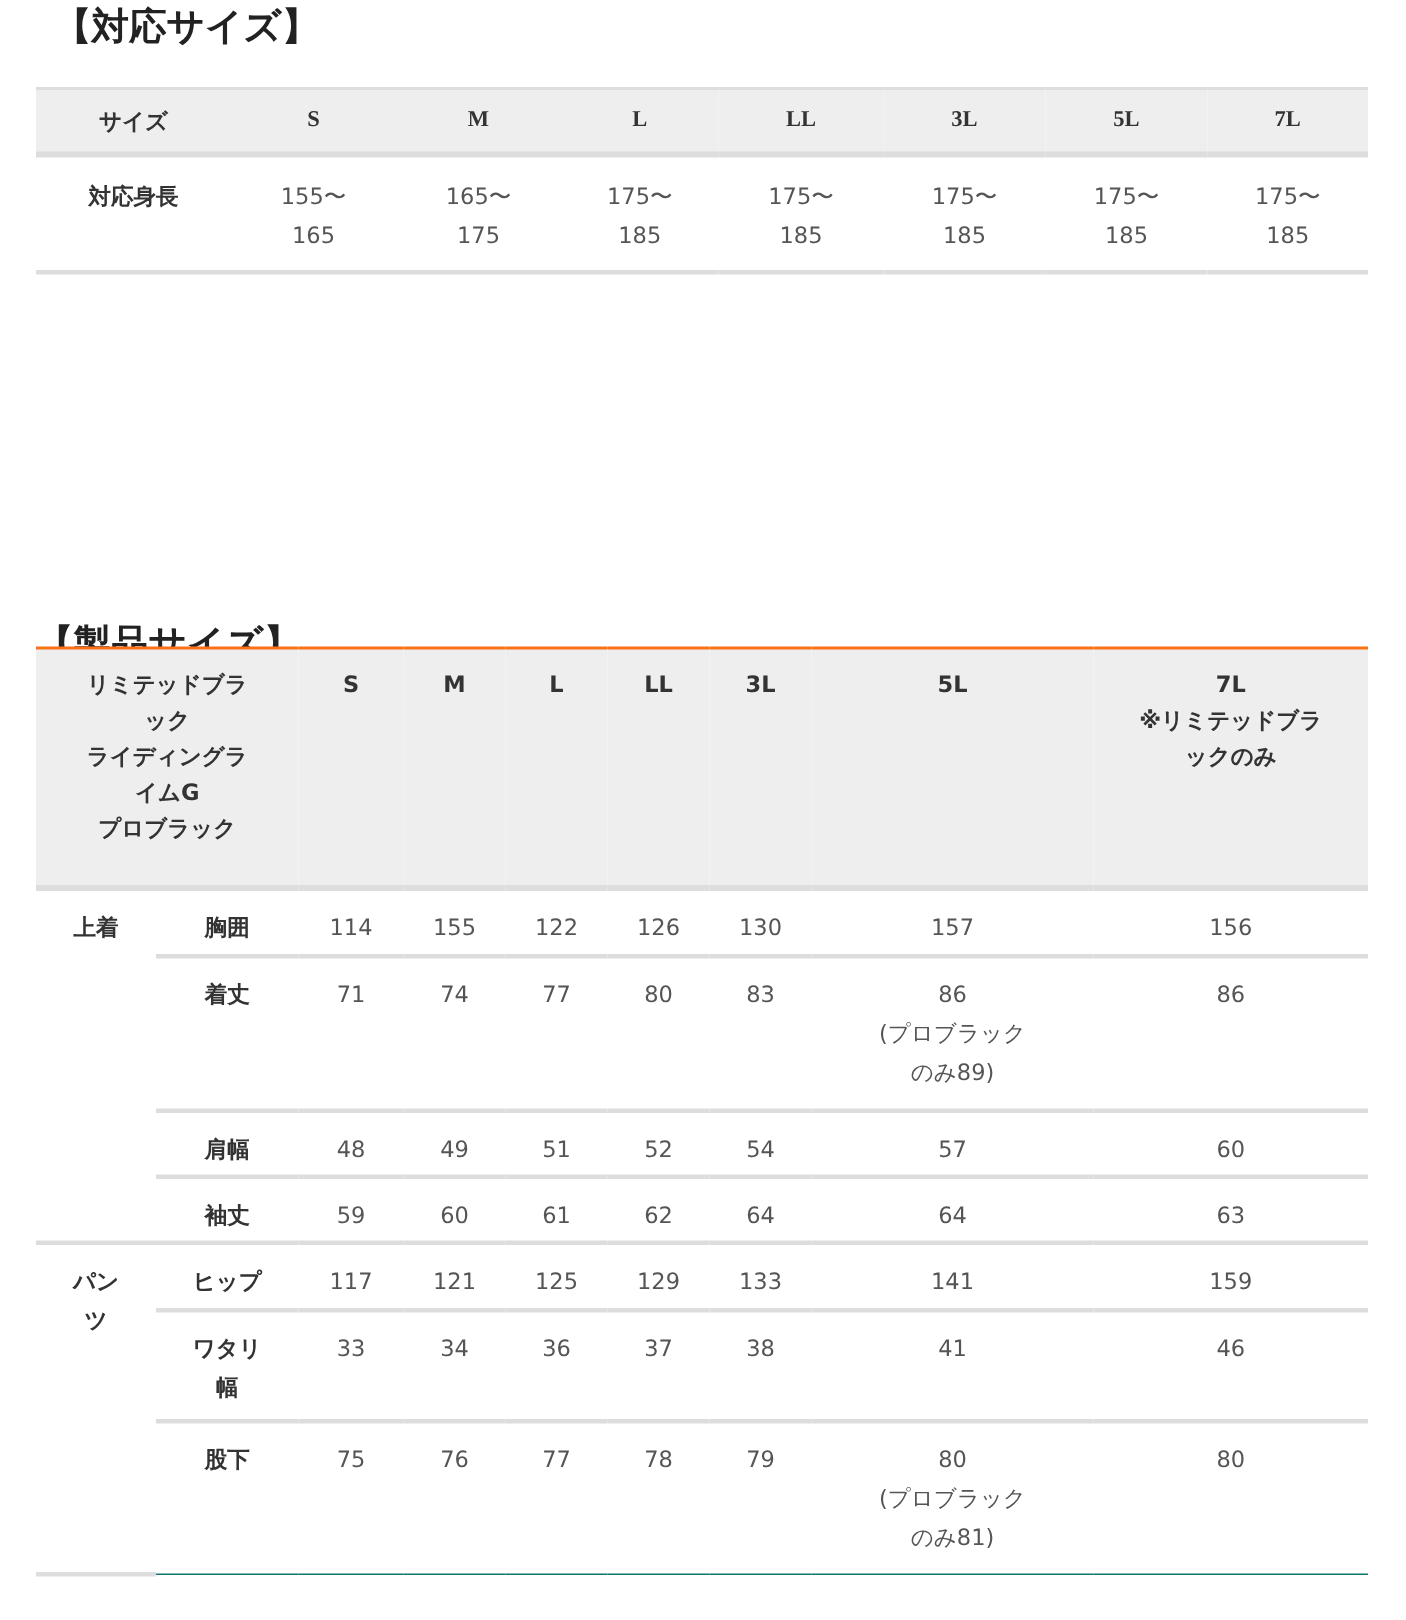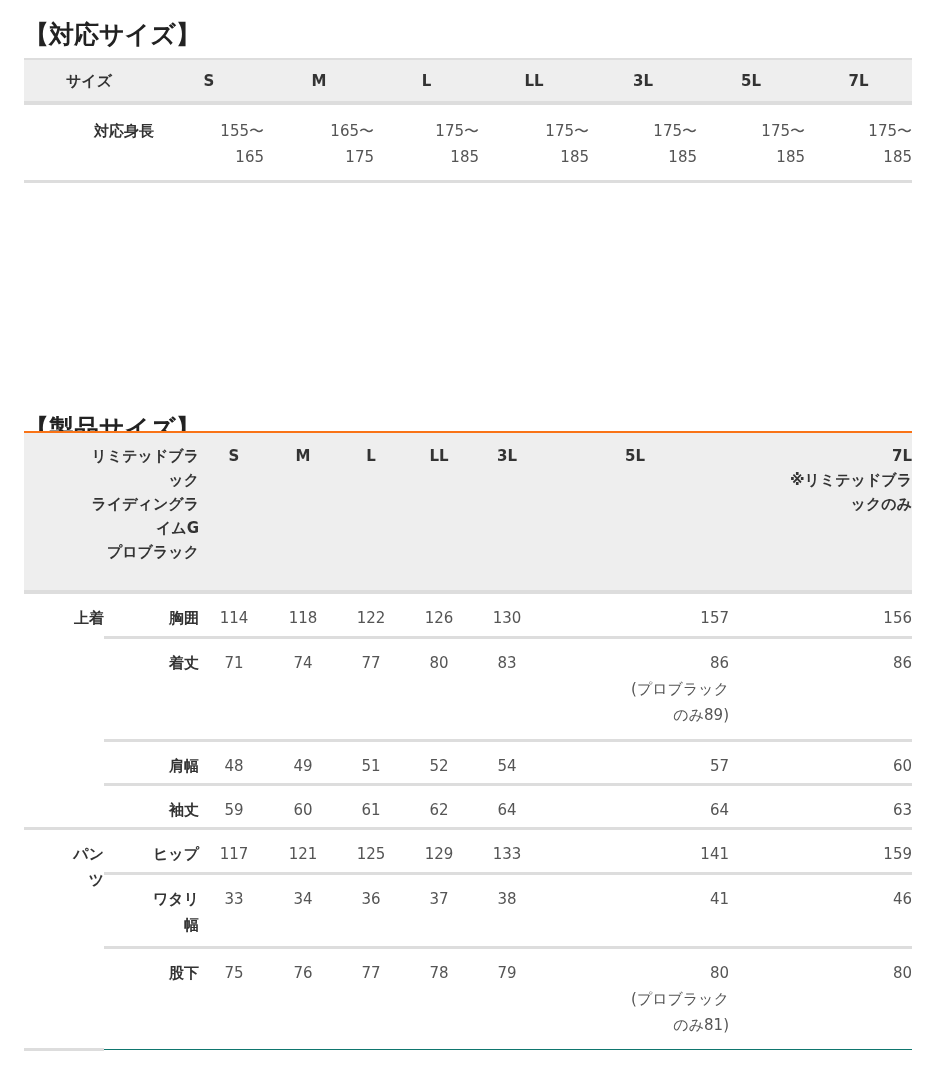--- a/index.html
+++ b/index.html
@@ -12,43 +12,43 @@
   }
 
   table { border-collapse: collapse; position: absolute; left: 24px; width: 888px; table-layout: fixed; }
   th { background: #eeeeee; font-weight: bold; color: #333333; font-size: 15px; vertical-align: top; text-align: center; }
   td { font-size: 15px; color: #555555; vertical-align: top; text-align: center; }
   td.rowhead { font-weight: bold; color: #333333; }
 
   
   #t1 { top: 58px; }
   #t1 thead tr { border-top: 2px solid #dddddd; border-bottom: 4px solid #dddddd; }
-  #t1 th { height: 44px; padding-top: 12px; }
+  #t1 th { height: 44px; padding-top: 12px; font-family: Liberation Serif, serif; }
   #t1 tbody tr { border-bottom: 3px solid #dddddd; }
   #t1 td { padding-top: 13px; padding-bottom: 10px; line-height: 26px; }
   #t1 tr.r1 td { height: 68px; }
   #t1 tr.r2 td { height: 78px; }
   #t1 tr.r3 td { height: 100px; }
 
   
   #t2 { top: 431px; }
   #t2 thead tr { border-top: 2px solid #f97316; border-bottom: 4px solid #dddddd; }
   #t2 th { height: 160px; padding-top: 11px; line-height: 24px; }
   #t2 td { padding-top: 11px; line-height: 26px; }
   #t2 td.group { font-weight: bold; color: #333333; }
   #t2 tr.rline td.sub { border-top: 3px solid #dddddd; }
   #t2 tr.gline td { border-top: 3px solid #dddddd; margin-top: 32px; }
   #t2 tr.last td { border-bottom: 1px solid #0f766e; }
 
-  .ml { white-space: pre-line; text-align: right; }
+  .ml { white-space: pre-line; }
 </style>
 </head>
 <body>
 
-<div class="section-title" style="top:18px;">【対応サイズ】</div>
+<div class="section-title" style="top:1px;margin-left:12px;">【対応サイズ】</div>
 
 <table id="t1">
   <colgroup>
     <col style="width:130px">
       <col style="width:110px">
       <col style="width:110px">
       <col style="width:105px">
       <col style="width:110px">
       <col style="width:108px">
       <col style="width:108px">
@@ -118,21 +118,21 @@
 ※リミテッドブラ
 ックのみ</th>
     </tr>
   </thead>
   <tbody>
 
     <tr style="height:45px">
       <td rowspan="4" class="group ml">上着</td>
       <td class="rowhead sub ml">胸囲</td>
       <td class="sub">114</td>
-      <td class="sub">118</td>
+      <td class="sub">155</td>
       <td class="sub">122</td>
       <td class="sub">126</td>
       <td class="sub">130</td>
       <td class="sub ml">157</td>
       <td class="sub ml">156</td>
     </tr>
     <tr class="rline" style="height:103px">
       <td class="rowhead sub ml">着丈</td>
       <td class="sub">71</td>
       <td class="sub">74</td>

